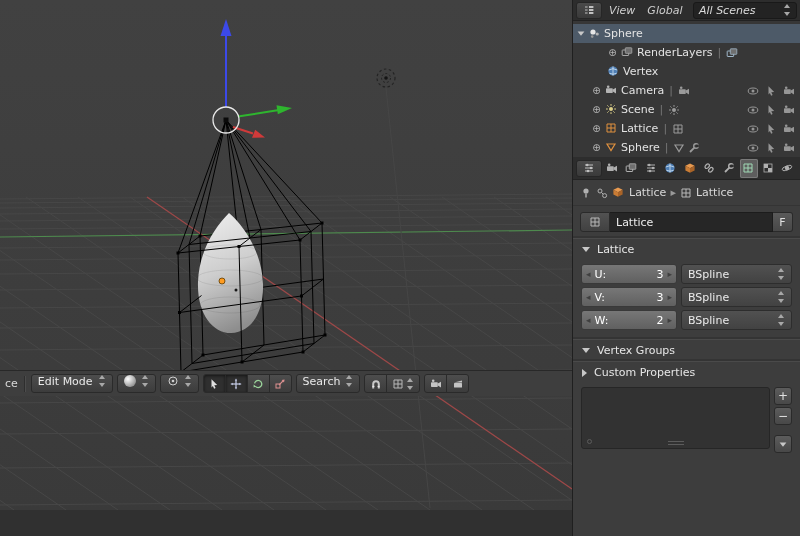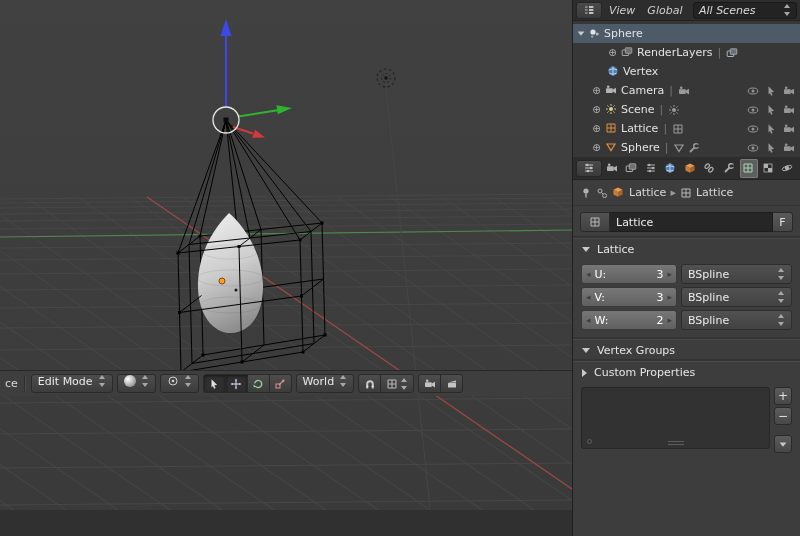--- a/index.html
+++ b/index.html
@@ -360,21 +360,21 @@
               <use href="#i-rot"></use>
             </svg>
         </div>
         <div class="tbtn">
           <svg class="ic12">
               <use href="#i-scale"></use>
             </svg>
         </div>
       </div>
       <div class="menu">
-        <span>World</span>
+        <span>Search</span>
         <span class="ud"></span>
       </div>
       <div class="btngroup">
         <div class="tbtn">
           <svg class="ic12" style="color:#c8c8c8">
               <use href="#i-magnet"></use>
             </svg>
         </div>
         <div class="tbtn menu-like">
           <svg class="ic12" style="color:#b8b8b8">

